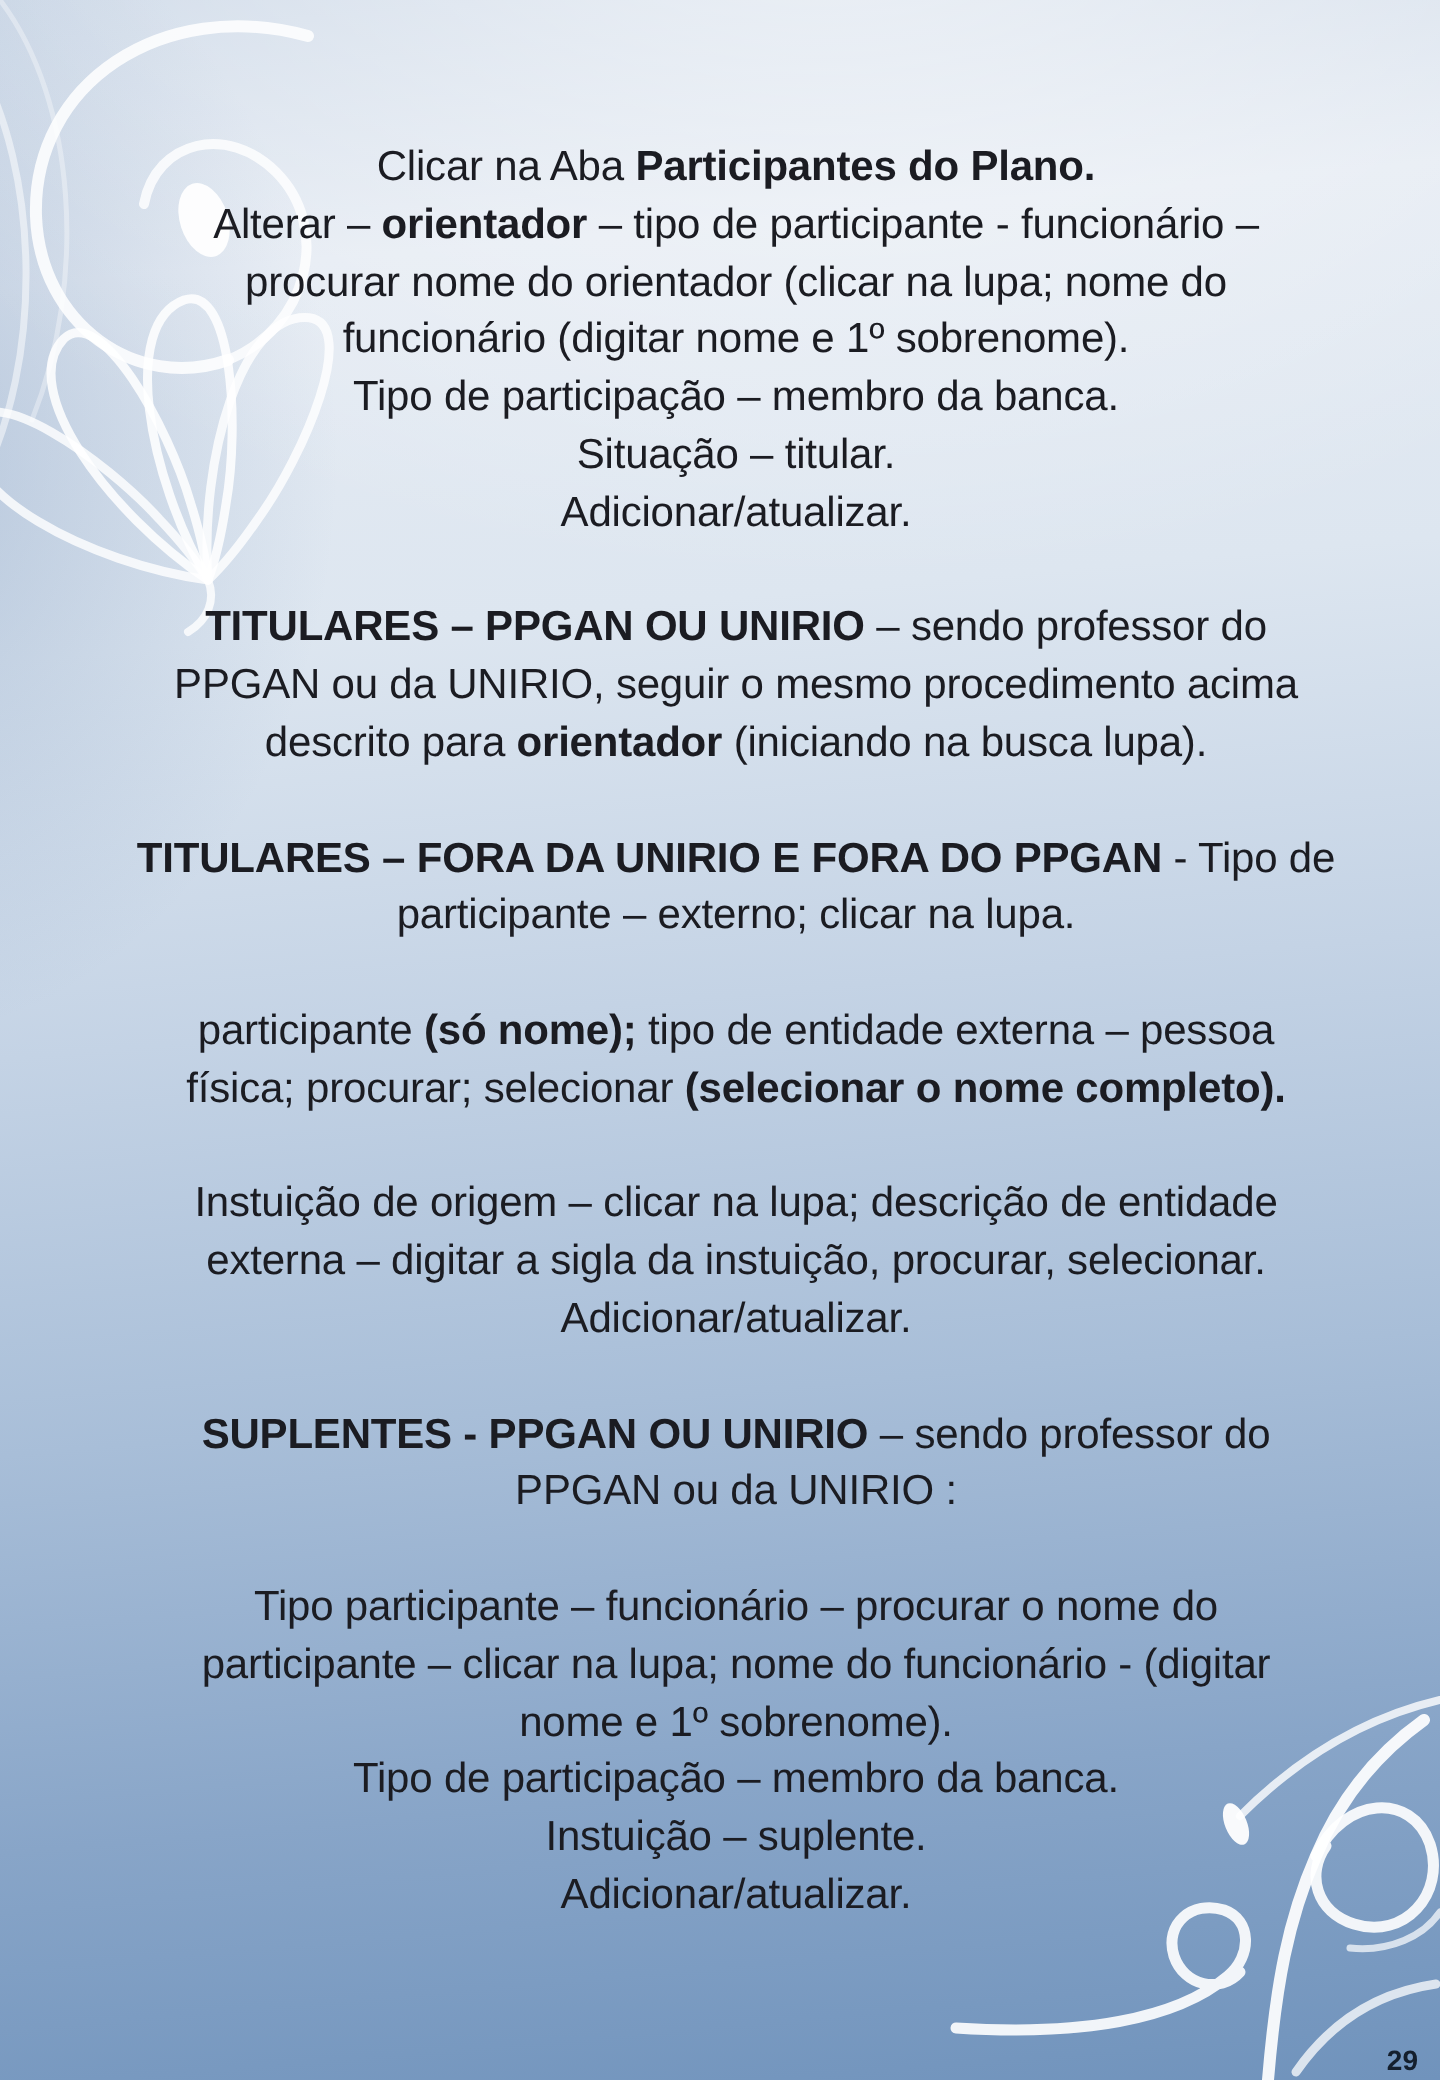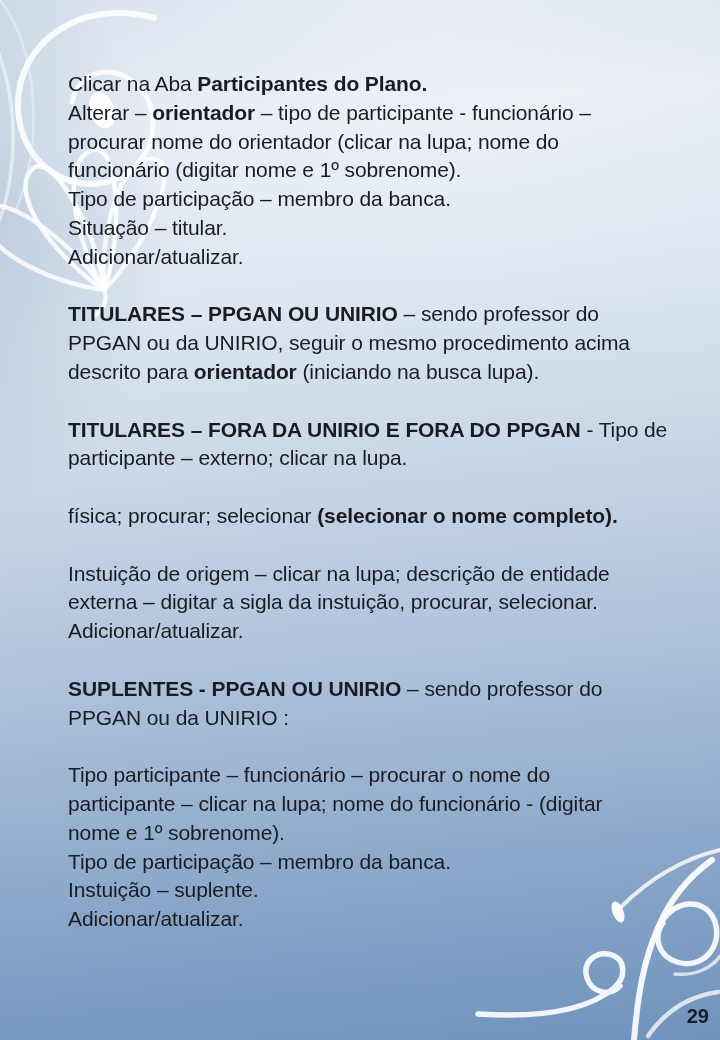--- a/index.html
+++ b/index.html
@@ -15,25 +15,25 @@
       linear-gradient(175deg,#ccd8e7 0%,#e5ebf3 13%,#dde6f0 30%,#c4d3e5 48%,#a8bed8 66%,#88a5c8 84%,#7093bc 100%);
   }
   .flourish{position:absolute;pointer-events:none;}
   .flourish-tl{left:-14px;top:-10px;}
   .flourish-br{right:0;bottom:0;}
   .text-block{
     position:absolute;left:68px;top:70px;width:600px;
     font-size:21px;line-height:28.8px;color:#1b1c22;
     letter-spacing:-0.1px;
   }
-  .line{white-space:nowrap;height:28.8px;}
+  .line{white-space:nowrap;height:28.8px;text-align:center;}
   .b{font-weight:700;}
   .page-number{
-    position:absolute;right:11px;bottom:12px;
-    font-size:20px;font-weight:700;color:#141f2d;
+    position:absolute;right:11px;bottom:2px;
+    font-size:14px;font-weight:700;color:#141f2d;
   }
 </style>
 </head>
 <body>
 
 <div class="slide">
 
   <svg class="flourish flourish-tl" width="210" height="350" viewBox="0 0 210 350" fill="none" xmlns="http://www.w3.org/2000/svg">
     <g stroke="#ffffff" fill="none" stroke-linecap="round">
       <path d="M 168 28 C 95 8, 30 52, 32 118 C 34 172, 82 206, 128 190" stroke-width="6" opacity="0.85"></path>
@@ -72,20 +72,21 @@
       <div class="line"><span>Situação – titular.</span></div>
       <div class="line"><span>Adicionar/atualizar.</span></div>
       <div class="line">&nbsp;</div>
       <div class="line"><span class="b">TITULARES – PPGAN OU UNIRIO</span><span> – sendo professor do</span></div>
       <div class="line"><span>PPGAN ou da UNIRIO, seguir o mesmo procedimento acima</span></div>
       <div class="line"><span>descrito para </span><span class="b">orientador</span><span> (iniciando na busca lupa).</span></div>
       <div class="line">&nbsp;</div>
       <div class="line"><span class="b">TITULARES – FORA DA UNIRIO E FORA DO PPGAN</span><span> - Tipo de</span></div>
       <div class="line"><span>participante – externo; clicar na lupa.</span></div>
       <div class="line">&nbsp;</div>
+      <div class="line"><span>participante </span><span class="b">(só nome);</span><span> tipo de entidade externa – pessoa</span></div>
       <div class="line"><span>física; procurar; selecionar </span><span class="b">(selecionar o nome completo).</span></div>
       <div class="line">&nbsp;</div>
       <div class="line"><span>Instuição de origem – clicar na lupa; descrição de entidade</span></div>
       <div class="line"><span>externa – digitar a sigla da instuição, procurar, selecionar.</span></div>
       <div class="line"><span>Adicionar/atualizar.</span></div>
       <div class="line">&nbsp;</div>
       <div class="line"><span class="b">SUPLENTES - PPGAN OU UNIRIO</span><span> – sendo professor do</span></div>
       <div class="line"><span>PPGAN ou da UNIRIO :</span></div>
       <div class="line">&nbsp;</div>
       <div class="line"><span>Tipo participante – funcionário – procurar o nome do</span></div>

